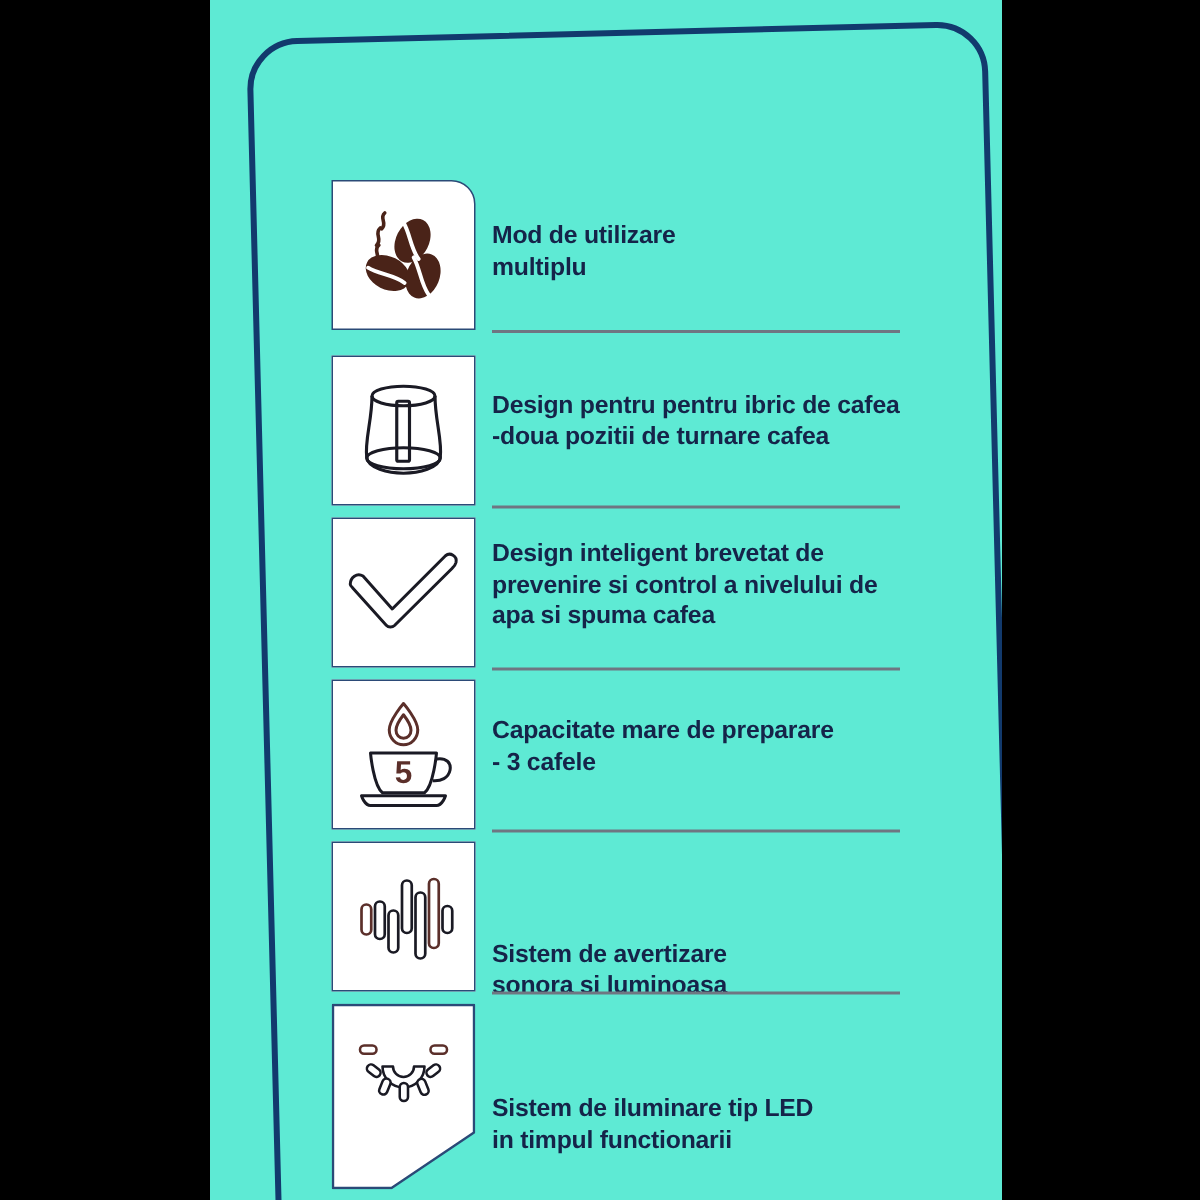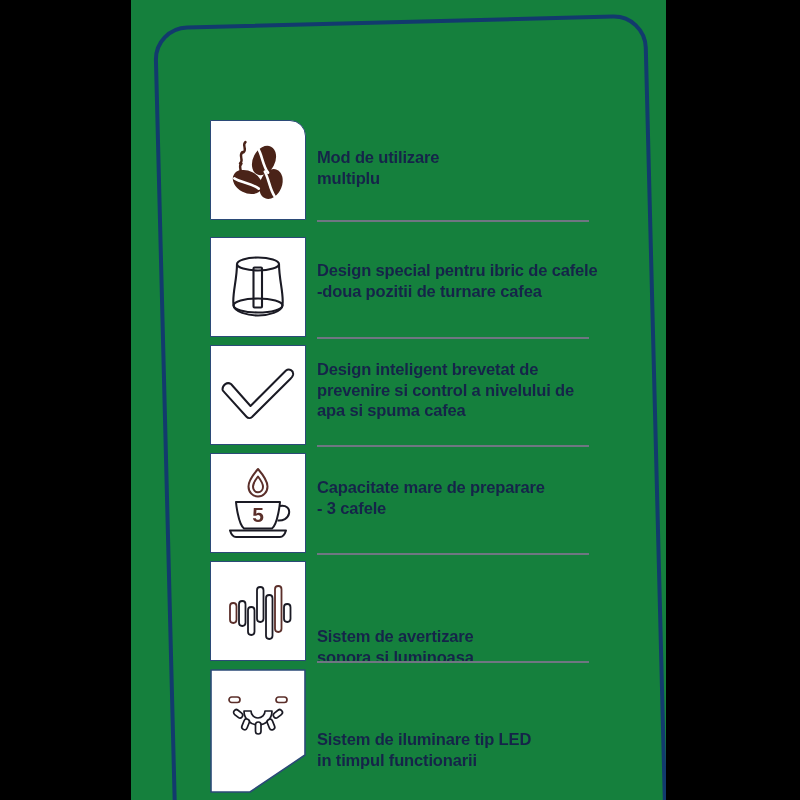--- a/index.html
+++ b/index.html
@@ -26,25 +26,25 @@
     height: 800px;
     background: #000000;
     z-index: 30;
   }
   .bar.left  { left: 0;  width: 131px; }
   .bar.right { left: 668px; width: 132px; }
 
   
   .canvas {
     position: absolute;
-    left: 129px;
+    left: 140px;
     top: 0;
     width: 537px;
     height: 800px;
-    background: #15803d;
+    background: #5eead4;
     overflow: hidden;
     z-index: 10;
   }
 
   
   .card-outline {
     position: absolute;
     left: 24px;
     top: 20px;
     width: 494px;
@@ -204,21 +204,21 @@
               <g fill="none" stroke="#1a1a24" stroke-width="2.1" stroke-linejoin="round">
                 <ellipse cx="35" cy="14" rx="21" ry="6.5"></ellipse>
                 <path d="M14 14 C14 30 9 44 10.5 55 C11 62 25 65.5 35 65.5 C45 65.5 59 62 59.5 55 C61 44 56 30 56 14"></path>
                 <ellipse cx="35" cy="55.5" rx="24.5" ry="7"></ellipse>
                 <rect x="30.5" y="17.5" width="8.5" height="40" rx="1"></rect>
               </g>
             </svg>
           </span>
         </div>
         <div class="text-col">
-          <div class="feature-title">Design special pentru ibric de cafele
+          <div class="feature-title">Design pentru pentru ibric de cafea
 -doua pozitii de turnare cafea</div>
           <div class="divider"></div>
         </div>
       </div>
 
       <div class="feature-row" id="row-2">
         <div class="icon-box">
           <span>
             <svg width="78" height="60" viewBox="0 0 78 60">
               <path d="M6 22 L29 48 L70 8" fill="none" stroke="#1a1a24" stroke-width="2" stroke-linecap="round" stroke-linejoin="round" transform="translate(0,0)"></path>

